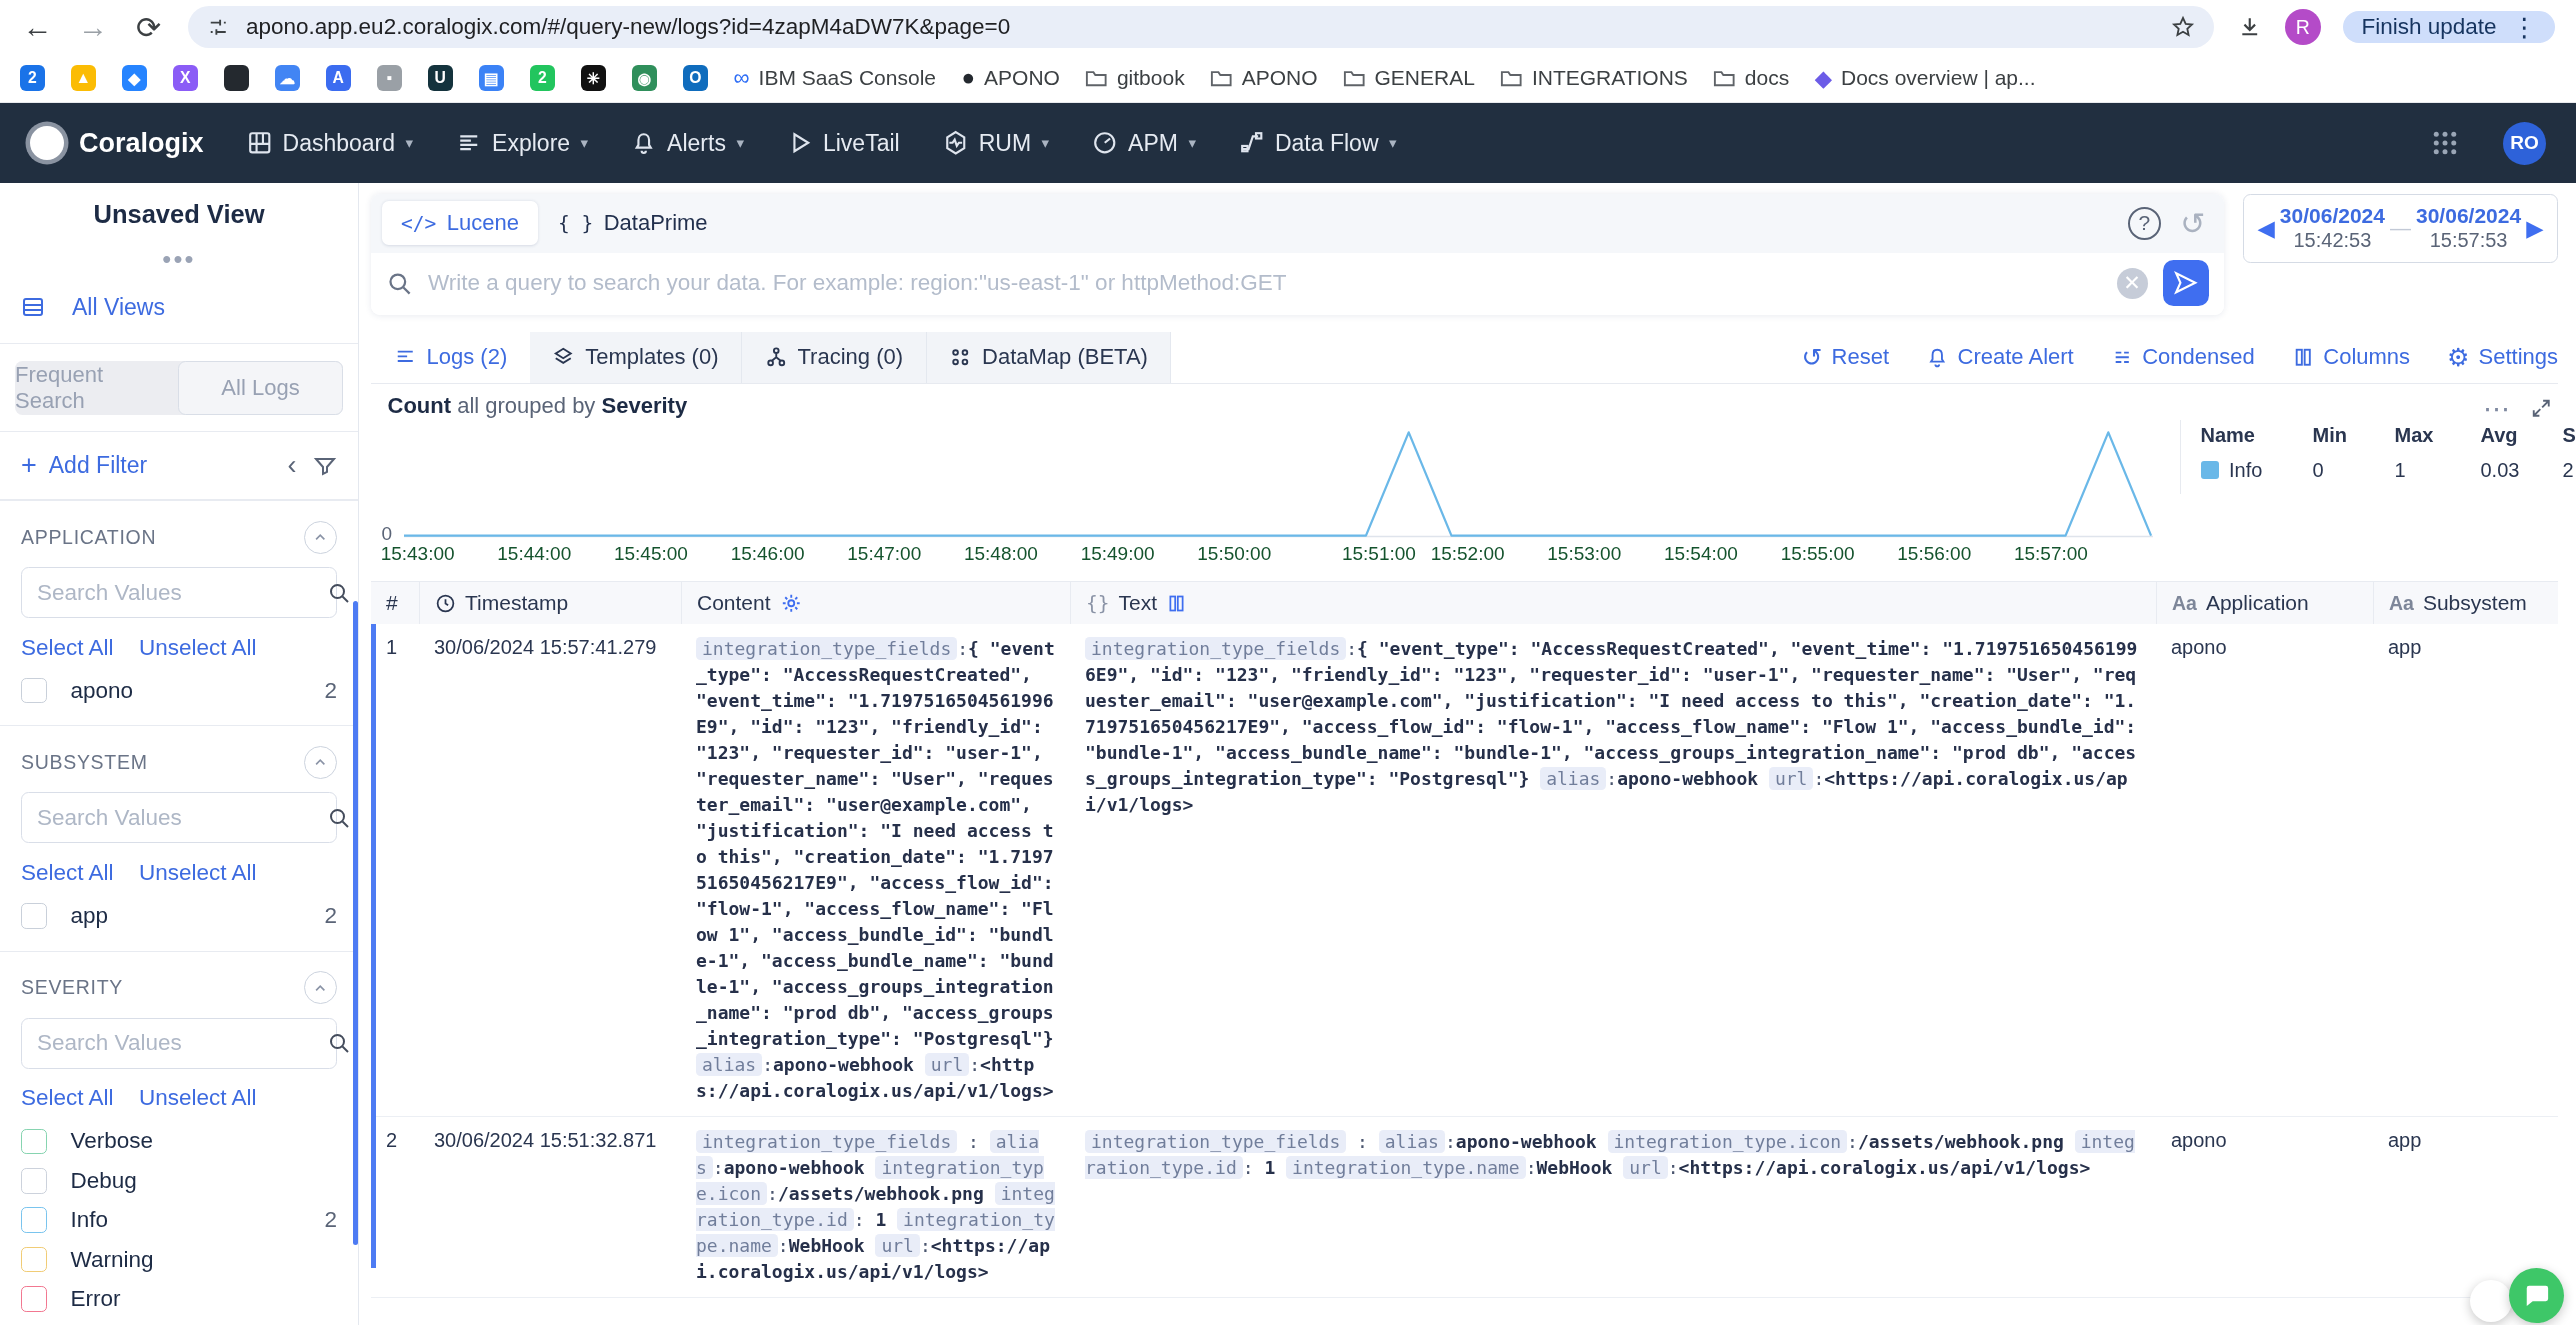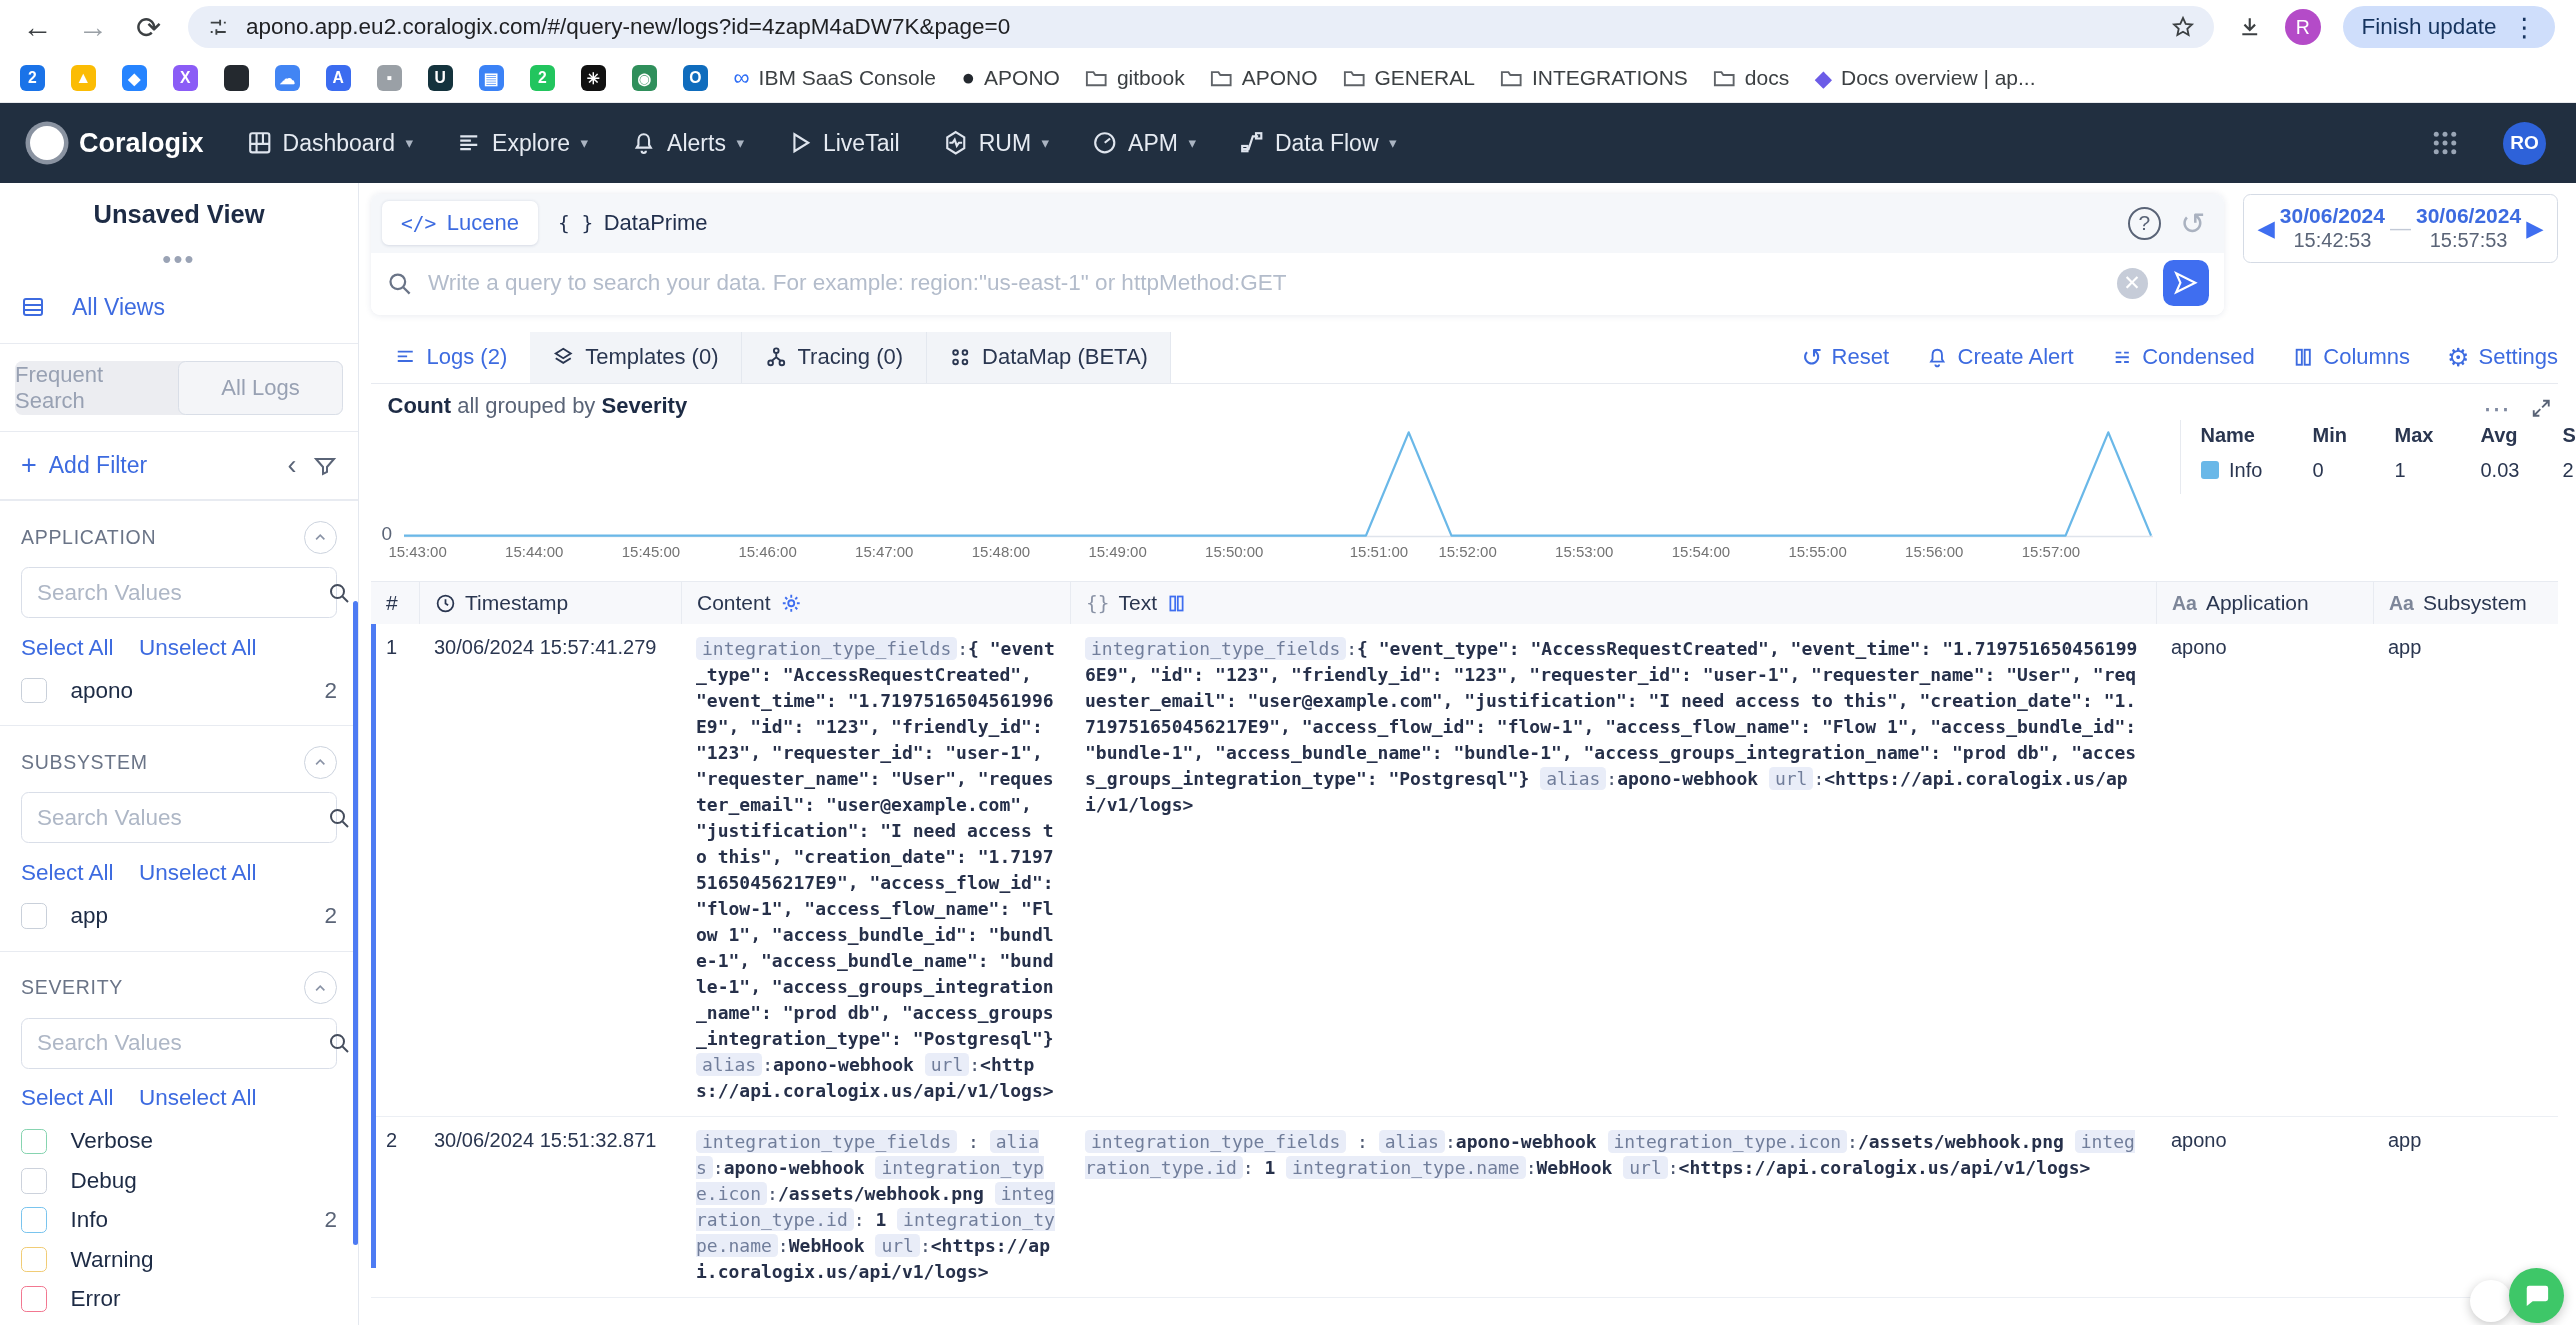--- a/index.html
+++ b/index.html
@@ -9,21 +9,21 @@
 
   
   .chrome { height: 54px; display: flex; align-items: center; padding: 0 21px; gap: 22.5px; background: #fff; }
   .chrome .navglyph { font-size: 30px; color: #3c4043; width: 33px; text-align: center; }
   .chrome .navglyph.dim { color: #9aa0a6; }
   .omnibox { flex: 1; height: 42px; background: #e9eef8; border-radius: 748px; display: flex; align-items: center; padding: 0 19.5px; gap: 16.5px; }
   .omnibox .url { flex: 1; font-size: 22.5px; color: #202124; white-space: nowrap; overflow: hidden; }
   .omnibox .tune svg, .omnibox .star svg { stroke: #3c4043; }
   .chrome .dl svg { stroke: #3c4043; }
   .avatar-sm { width: 36px; height: 36px; border-radius: 50%; background: #b44bc8; color: #fff; font-size: 19.5px; display: flex; align-items: center; justify-content: center; }
-  .finish-pill { height: 42px; background: #cfdefb; color: #16345f; border-radius: 748px; display: flex; align-items: center; gap: 15px; padding: 0 18px; font-size: 22.5px; }
+  .finish-pill { height: 32px; background: #cfdefb; color: #16345f; border-radius: 748px; display: flex; align-items: center; gap: 15px; padding: 0 18px; font-size: 22.5px; }
   .finish-pill .kebab { font-size: 25.5px; color: #16345f; }
 
   
   .bookmarks { height: 49px; display: flex; align-items: center; gap: 25.5px; padding: 0 19.5px; background: #fff; border-bottom: 0.7px solid #e8eaed; }
   .favsq { width: 25.5px; height: 25.5px; border-radius: 6px; color: #fff; font-size: 15.7px; font-weight: bold; display: flex; align-items: center; justify-content: center; flex: none; }
   .bm { display: flex; align-items: center; gap: 9px; font-size: 21px; color: #3c4043; white-space: nowrap; }
   .bm .bmicon { font-size: 22.5px; }
   .folder-ic svg { stroke: #5f6368; }
 
   
@@ -112,21 +112,21 @@
   .chart-title { font-size: 22px; padding-left: 16.5px; }
   .chart-title .m { font-weight: bold; color: #1d2b45; }
   .chart-title .mid { color: #5a6477; }
   .chart-title .g { color: #1d2b45; font-weight: 600; }
   .chart-icons { position: absolute; top: 0; right: 6px; display: flex; gap: 19.5px; align-items: center; color: #7f89a0; }
   .chart-icons .dots { font-size: 27px; }
   .chart-icons svg { stroke: #5a6477; }
   .chart-body { position: absolute; left: 33px; right: 404px; top: 34px; height: 111px; }
   .chart-zero { position: absolute; left: -22.5px; bottom: -7.5px; font-size: 19px; color: #5a6477; }
   .x-axis { position: absolute; left: 33px; right: 404px; top: 150px; height: 22.5px; }
-  .xtick { position: absolute; transform: translateX(-50%); font-size: 15px; color: #737373; white-space: nowrap; }
+  .xtick { position: absolute; transform: translateX(-50%); font-size: 19px; color: #14532d; white-space: nowrap; }
   .legend { position: absolute; right: 0; top: 27px; width: 378px; border-left: 1.5px solid #e7eaf0; padding: 4.5px 0 0 19.5px; }
   .legend-row { display: grid; grid-template-columns: 112px 82px 86px 82px 52px; font-size: 20px; color: #2a3650; margin-bottom: 12px; }
   .legend-head { font-weight: 600; }
   .legend .sq { display: inline-block; width: 18px; height: 18px; border-radius: 3px; margin-right: 10.5px; vertical-align: -2.2px; }
 
   
   .logtable { margin-top: 10.5px; }
   .th-row { display: flex; background: #f7f8fb; border-top: 1.5px solid #e8ebf1; height: 43px; align-items: center; font-size: 21px; color: #2a3650; }
   .th { display: flex; align-items: center; gap: 9px; padding: 0 15px; height: 100%; border-left: 1.5px solid #e8ebf1; }
   .th:first-child { border-left: 0; }

